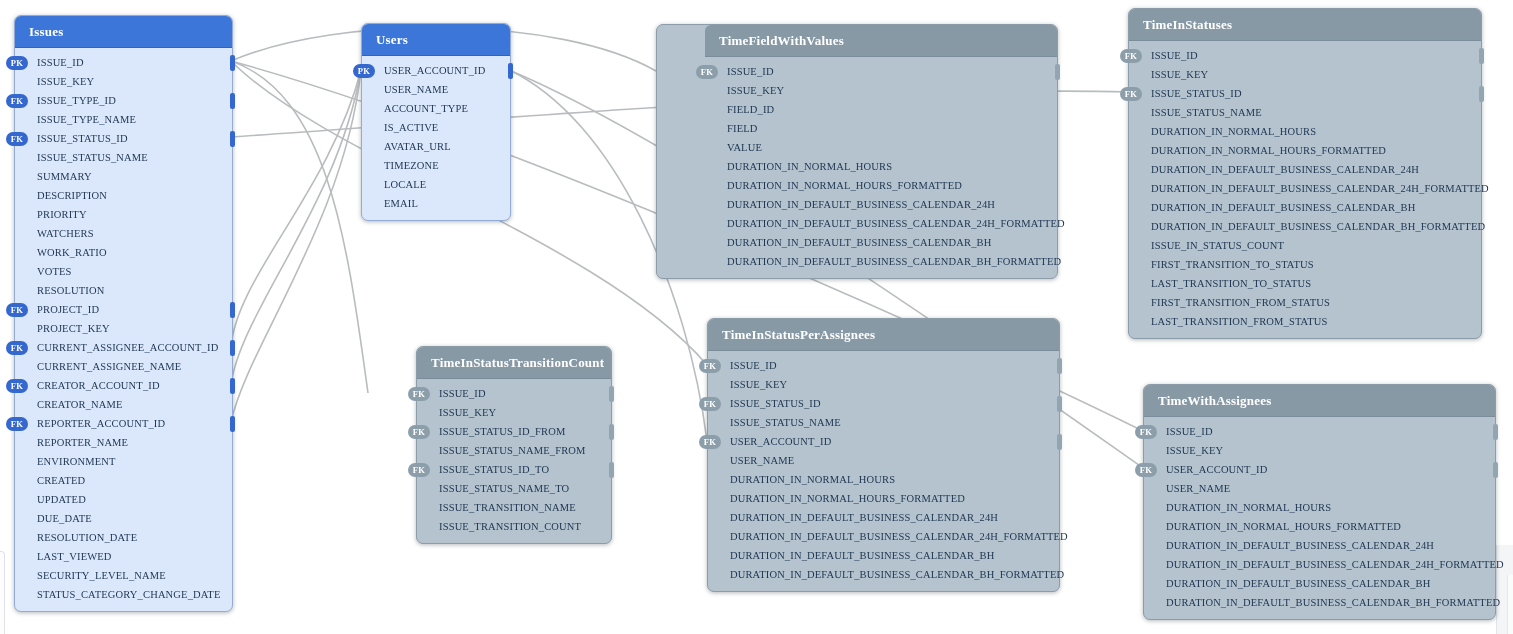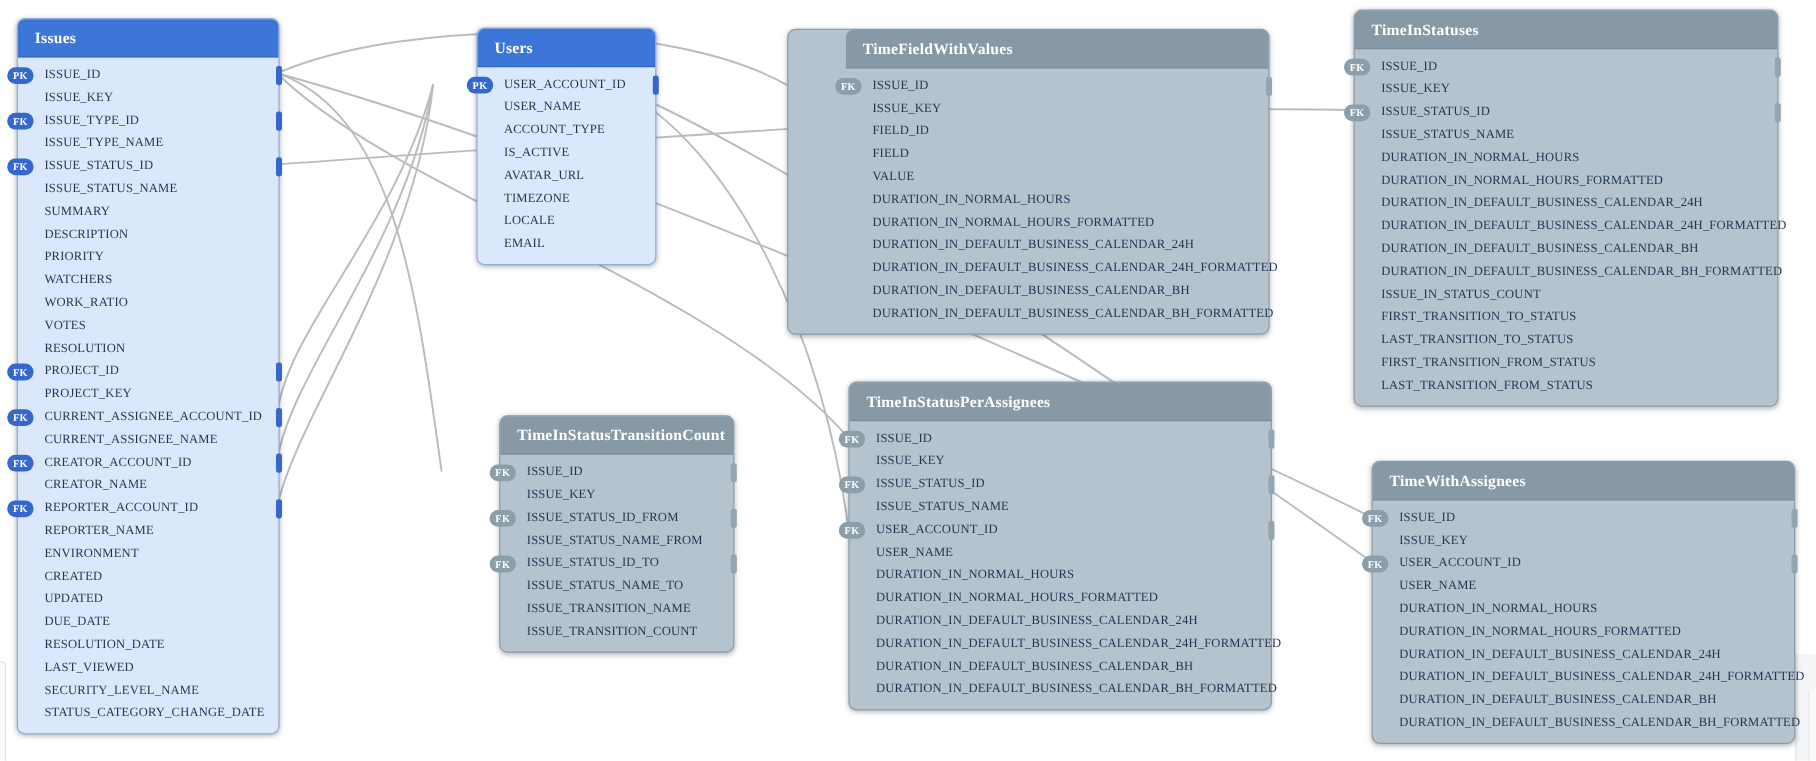--- a/index.html
+++ b/index.html
@@ -169,21 +169,21 @@
             <span class="col-label">LAST_VIEWED</span>
           </div>
           <div class="row">
             <span class="col-label">SECURITY_LEVEL_NAME</span>
           </div>
           <div class="row">
             <span class="col-label">STATUS_CATEGORY_CHANGE_DATE</span>
           </div>
         </div>
       </div>
-      <div class="table blue" style="left: 361px; top: 23px; width: 148px; margin-left: 36px;">
+      <div class="table blue" style="left: 361px; top: 23px; width: 148px;">
         <div class="thead">
           <span>Users</span>
         </div>
         <div class="tbody">
           <div class="row">
             <span class="badge">PK</span>
             <span class="tick"></span>
             <span class="col-label">USER_ACCOUNT_ID</span>
           </div>
           <div class="row">

